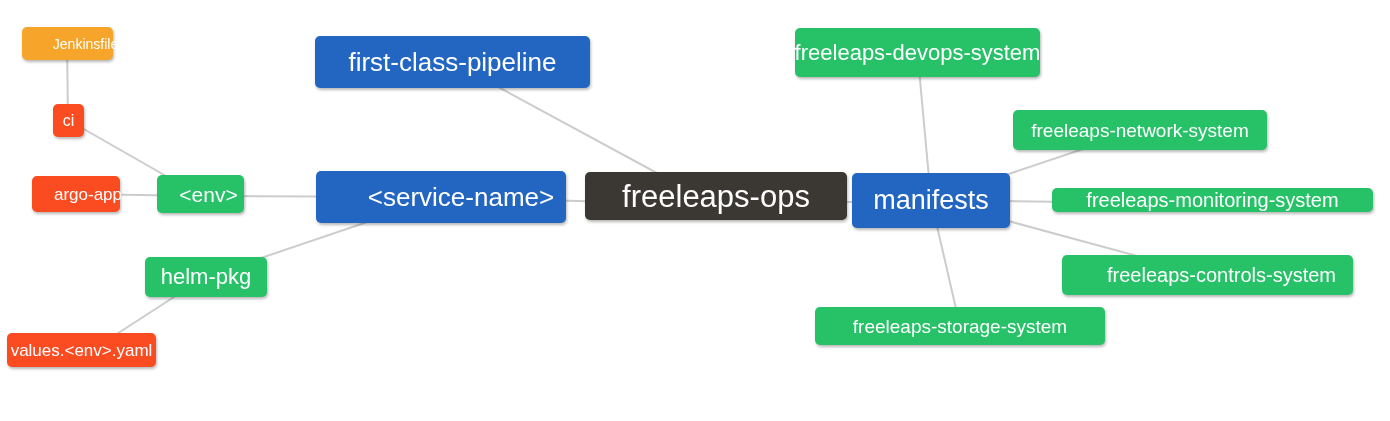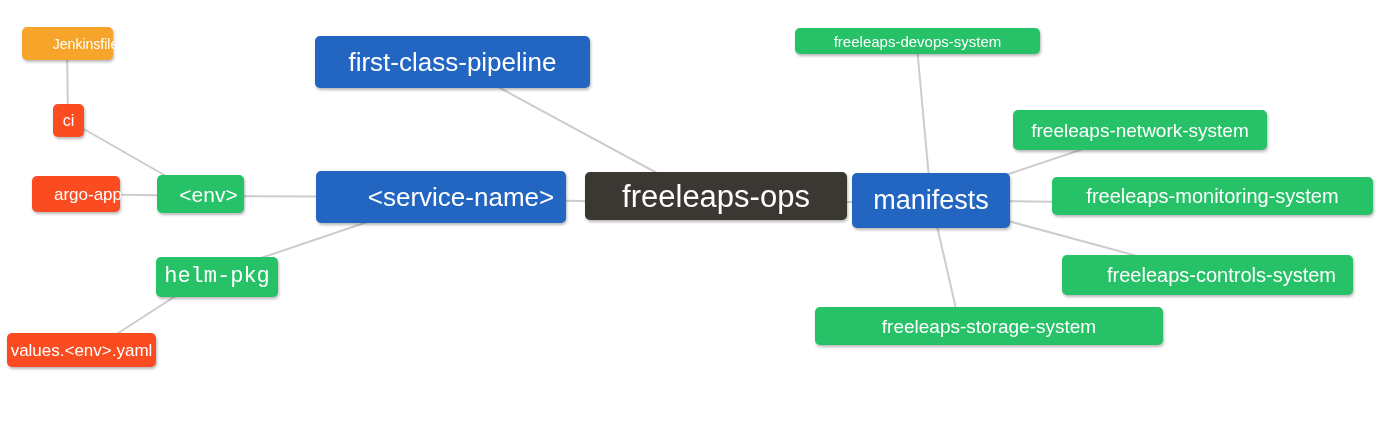--- a/index.html
+++ b/index.html
@@ -28,31 +28,31 @@
     box-shadow: 1px 2px 3px rgba(0,0,0,0.28);
     white-space: nowrap;
     cursor: pointer;
     line-height: 1;
   }
   
   .n-jenkinsfile   { left:22px;   top:27px;  width:91px;  height:33px; font-size:14px;padding-left:36px; }
   .n-ci            { left:53px;   top:104px; width:31px;  height:33px; font-size:16px; }
   .n-argo-app      { left:32px;   top:176px; width:88px;  height:36px; font-size:17px;padding-left:24px; }
   .n-env           { left:157px;  top:175px; width:87px;  height:38px; font-size:21px;padding-left:16px; }
-  .n-helm-pkg      { left:156px;  top:257px; width:122px; height:40px; font-size:22px;font-family:Liberation Mono, monospace; }
+  .n-helm-pkg      { left:145px;  top:257px; width:122px; height:40px; font-size:22px; }
   .n-values        { left:7px;    top:333px; width:149px; height:34px; font-size:17px; }
   .n-pipeline      { left:315px;  top:36px;  width:275px; height:52px; font-size:26px; }
   .n-service       { left:316px;  top:171px; width:250px; height:52px; font-size:26px; }
   .n-ops           { left:585px;  top:172px; width:262px; height:48px; font-size:31px; }
   .n-manifests     { left:852px;  top:173px; width:158px; height:55px; font-size:27px; }
-  .n-devops        { left:795px;  top:28px;  width:245px; height:26px; font-size:15px; }
+  .n-devops        { left:795px;  top:28px;  width:245px; height:49px; font-size:22px; }
   .n-network       { left:1013px; top:110px; width:254px; height:40px; font-size:19px; }
-  .n-monitoring    { left:1052px; top:177px; width:321px; height:38px; font-size:20px; }
+  .n-monitoring    { left:1052px; top:188px; width:321px; height:24px; font-size:20px; }
   .n-controls      { left:1062px; top:255px; width:291px; height:40px; font-size:20px;padding-left:28px; }
-  .n-storage       { left:815px;  top:307px; width:348px; height:38px; font-size:19px; }
+  .n-storage       { left:815px;  top:307px; width:290px; height:38px; font-size:19px; }
 </style>
 </head>
 <body>
 
 <div class="canvas">
 
   <svg class="edges" width="1390" height="421" viewBox="0 0 1390 421" aria-hidden="true">
     <line x1="67" y1="43" x2="68" y2="120" stroke="#CCCCCC"></line>
     <line x1="68" y1="120" x2="201" y2="196" stroke="#CCCCCC"></line>
     <line x1="77" y1="194" x2="201" y2="196" stroke="#CCCCCC"></line>

